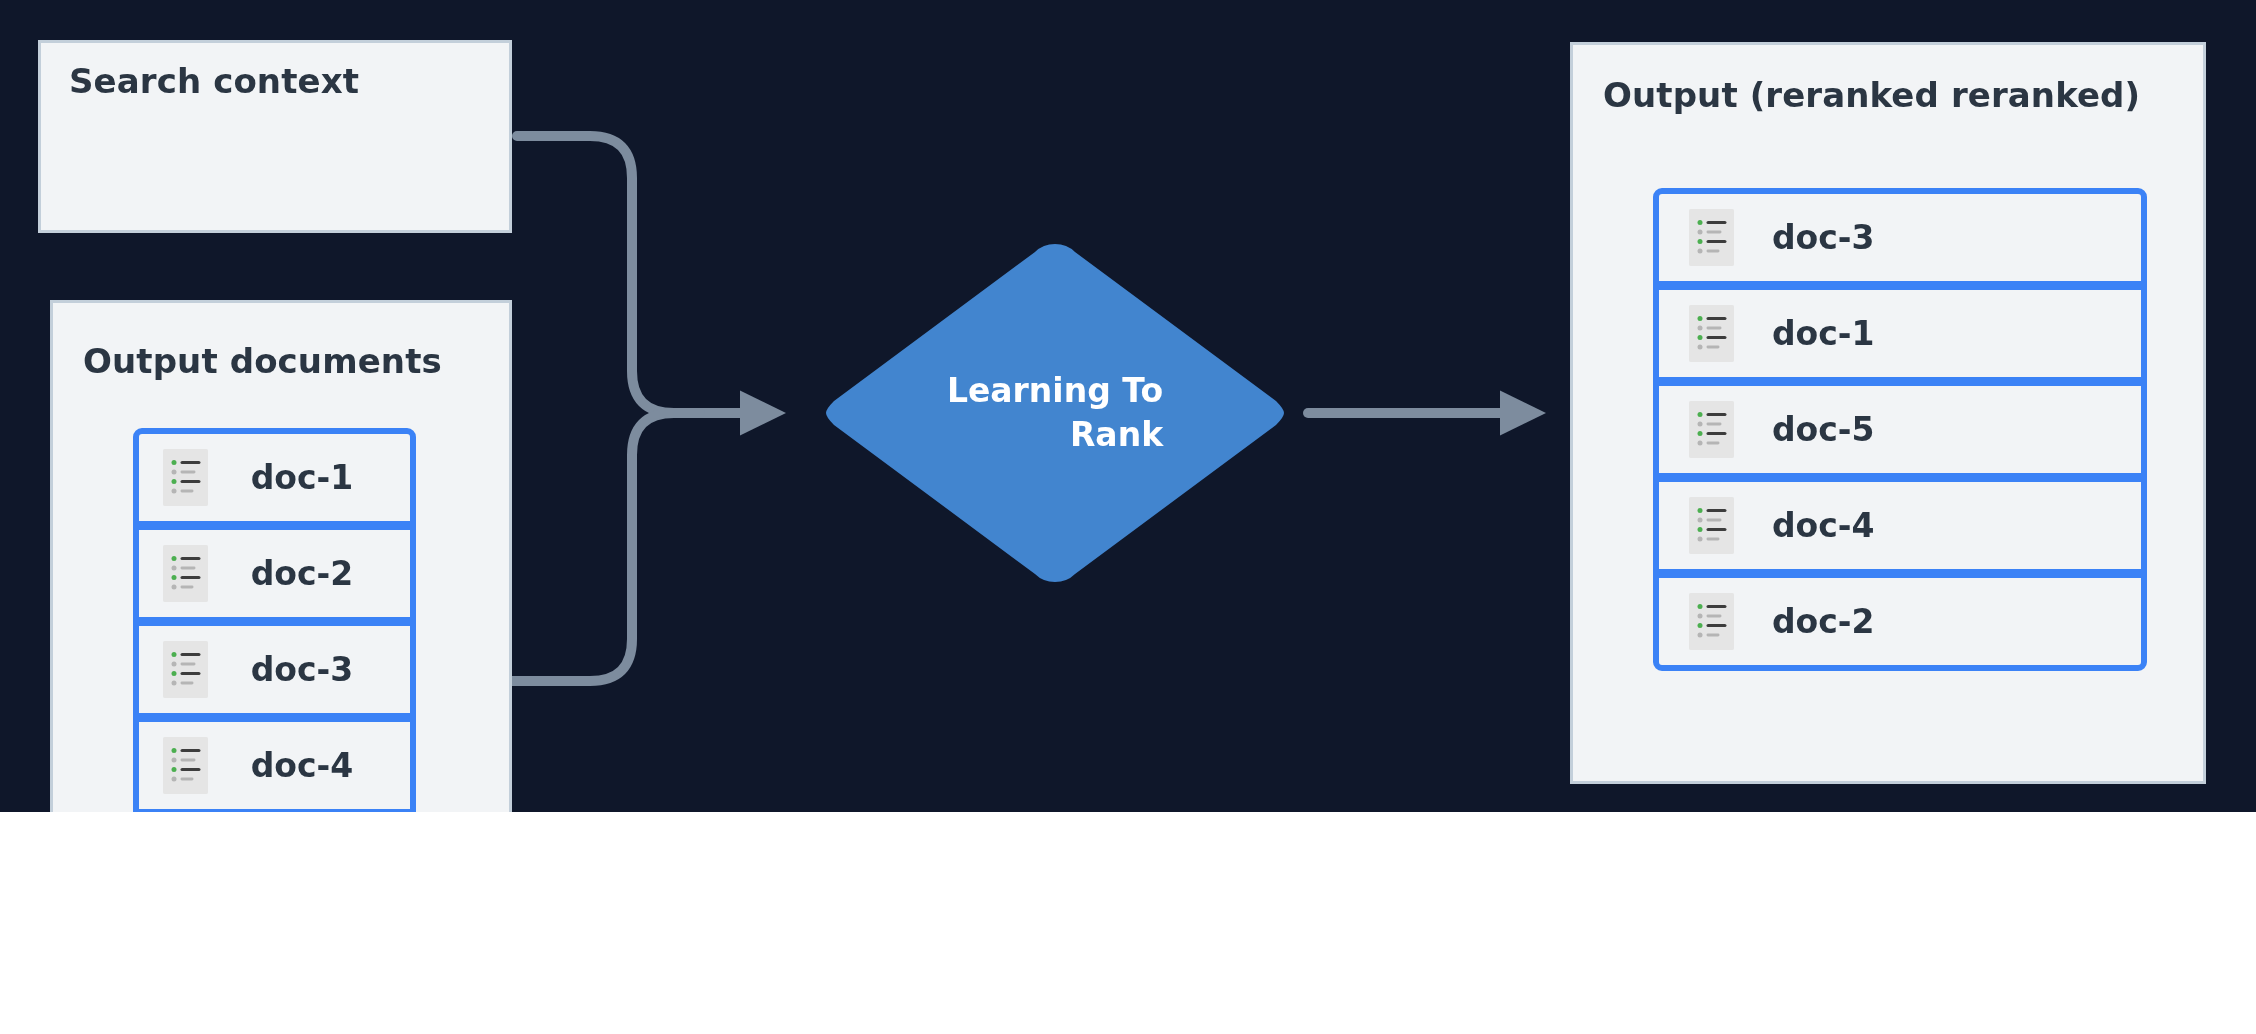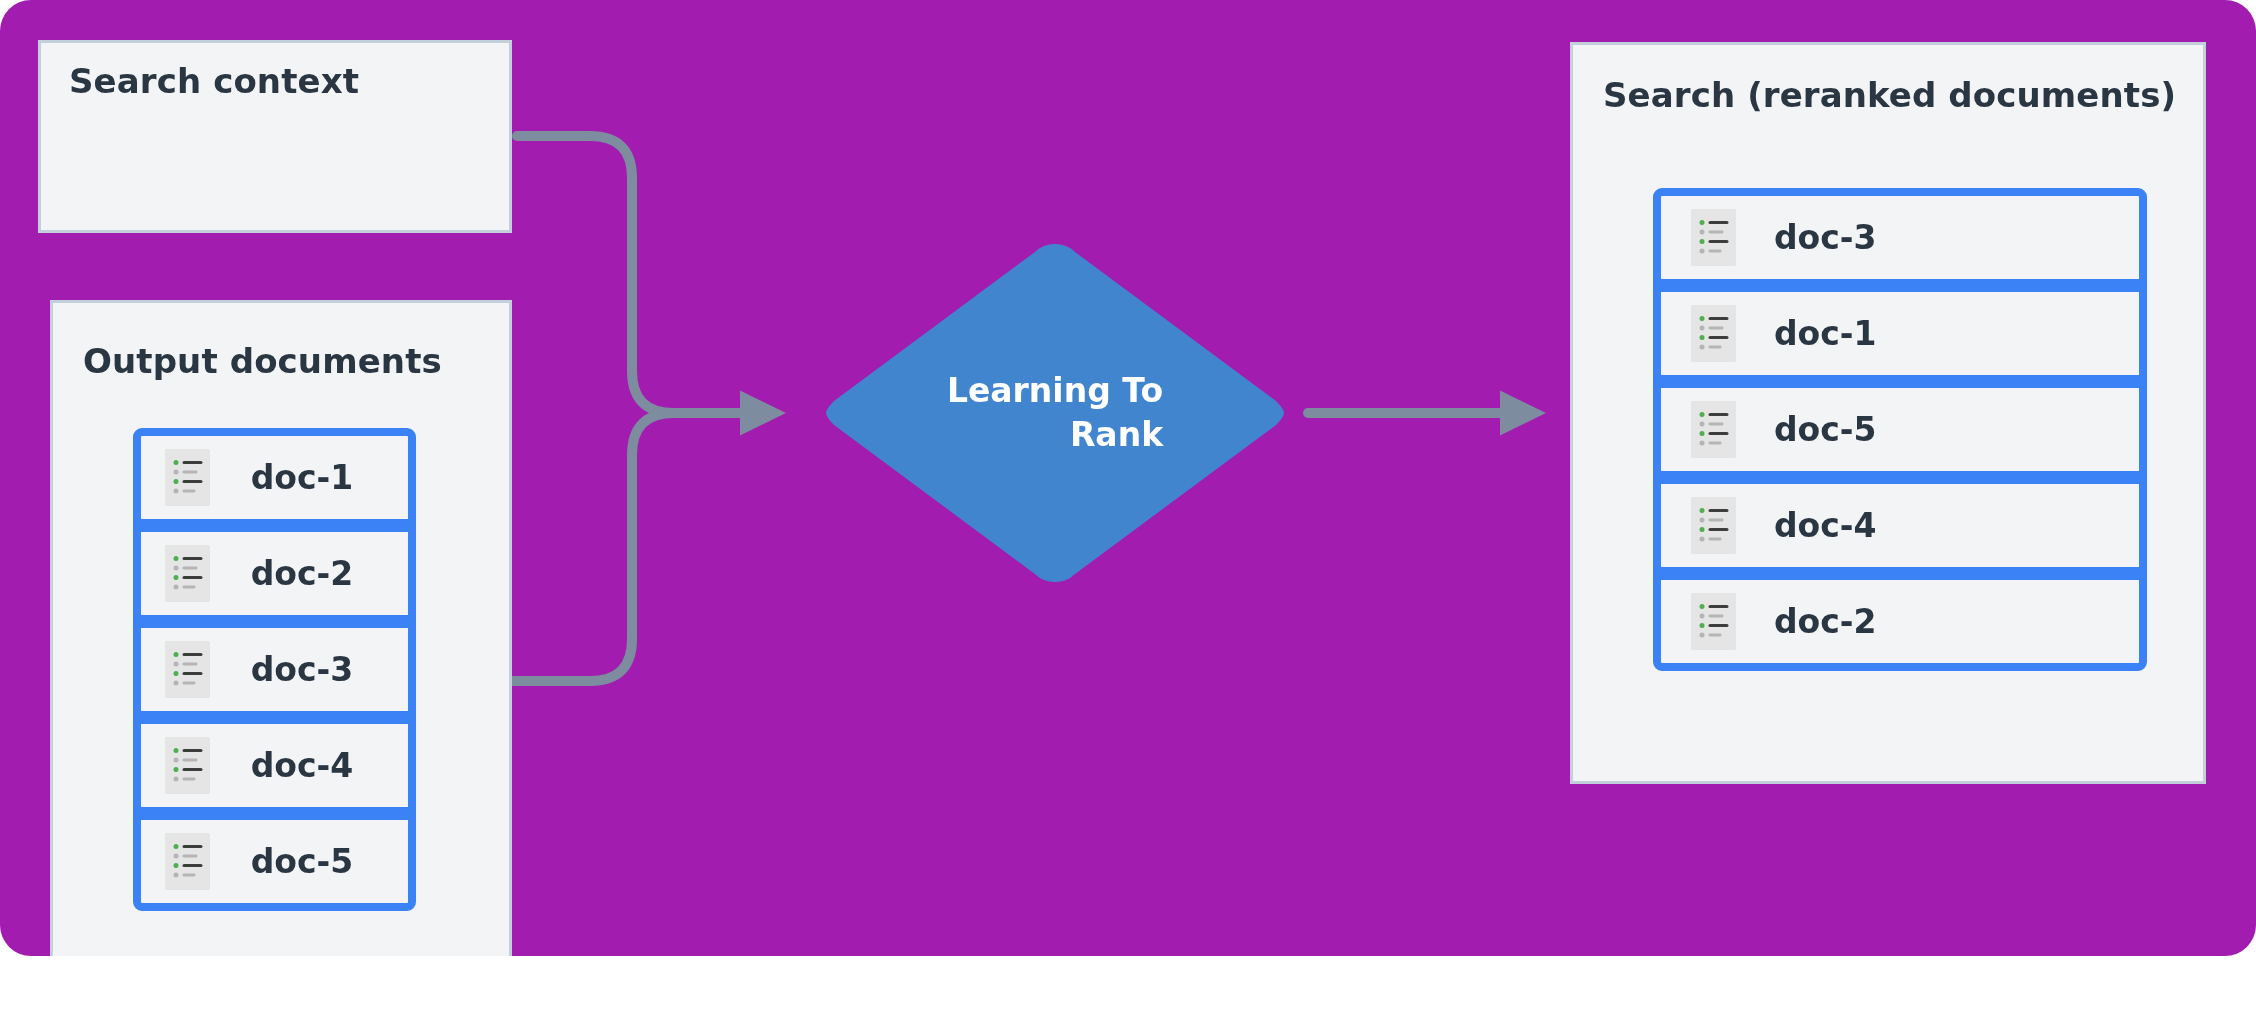--- a/index.html
+++ b/index.html
@@ -6,24 +6,23 @@
     margin: 0;
     padding: 0;
     background: #ffffff;
   }
   body {
     font-family: "DejaVu Sans", "Liberation Sans", sans-serif;
   }
   #canvas {
     position: relative;
     width: 2256px;
-    height: 956px;
-    background: #a21caf;
+    height: 812px;
+    background: #0f172a;
     overflow: hidden;
-    border-radius: 31px;
   }
 
   
   .panel {
     position: absolute;
     background: #f2f4f6;
     border: 3px solid #c3cfda;
     box-sizing: border-box;
   }
   .panel-title {
@@ -98,21 +97,21 @@
     left: 80px;
     top: 143px;
     width: 494px;
   }
   .doc-row {
     position: relative;
     display: flex;
     align-items: center;
     box-sizing: border-box;
     background: #f2f4f6;
-    border: 8px solid #3b82f6;
+    border: 6px solid #3b82f6;
     height: 99px;
     margin-top: -3px;
   }
   .doc-row:first-child {
     margin-top: 0;
     border-top-left-radius: 9px;
     border-top-right-radius: 9px;
   }
   .doc-row:last-child {
     border-bottom-left-radius: 9px;
@@ -284,21 +283,21 @@
     </svg>
     <div id="process-diamond-label">
       <div>
         <div>Learning To</div>
         <div>Rank</div>
       </div>
     </div>
   </div>
 
   <div class="panel" id="output-panel">
-    <div class="panel-title" id="output-title">Search (reranked documents)</div>
+    <div class="panel-title" id="output-title">Output (reranked reranked)</div>
     <div class="doc-list" id="output-doc-list">
         <div class="doc-row">
           <svg viewBox="0 0 45 57" width="45" height="57" class="doc-icon">
             <rect x="0" y="0" width="45" height="57" rx="1.5" fill="#e5e5e5"></rect>
             <circle cx="11" cy="13.5" r="2.5" fill="#4caf50"></circle>
             <rect x="17.5" y="11.9" width="20" height="3.2" rx="1.6" fill="#3d3d3d"></rect>
             <circle cx="11" cy="23" r="2.5" fill="#b5b5b5"></circle>
             <rect x="17.5" y="21.6" width="15" height="2.8" rx="1.4" fill="#b5b5b5"></rect>
             <circle cx="11" cy="32.5" r="2.5" fill="#4caf50"></circle>
             <rect x="17.5" y="30.9" width="20" height="3.2" rx="1.6" fill="#3d3d3d"></rect>

